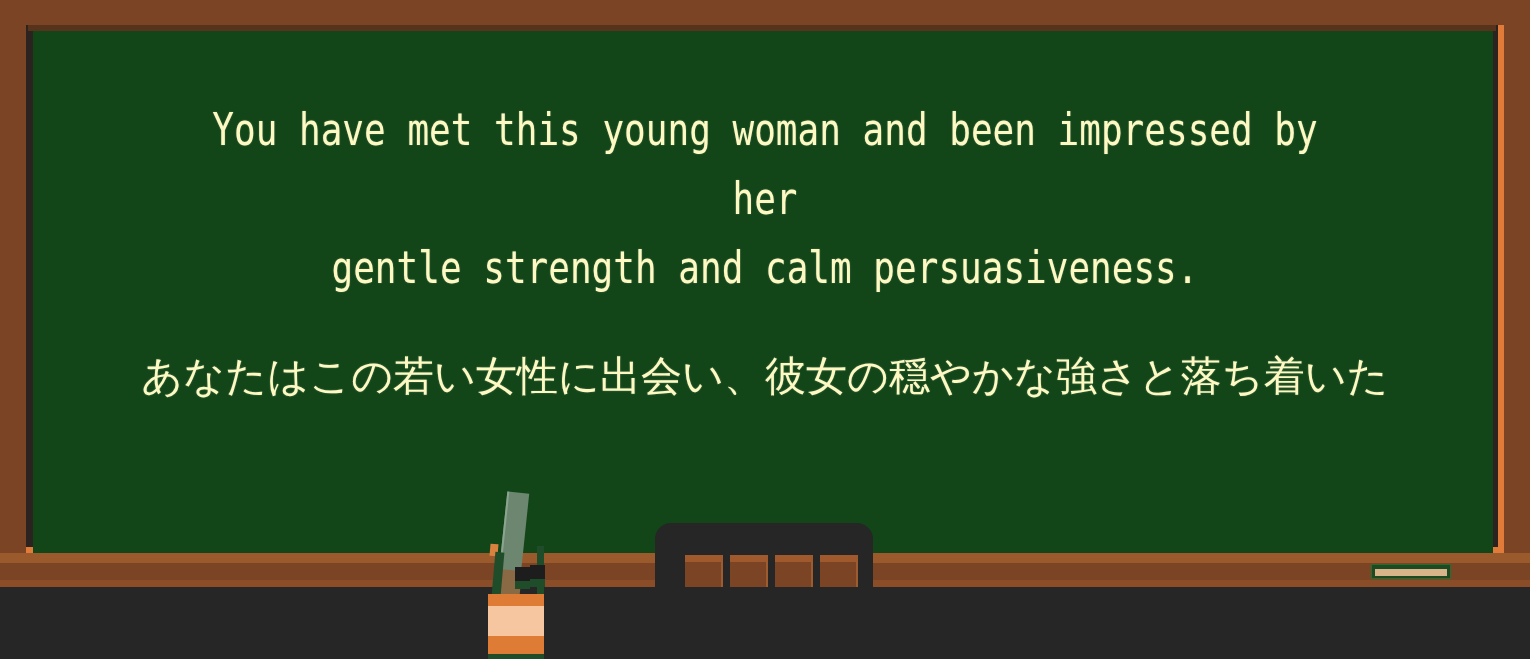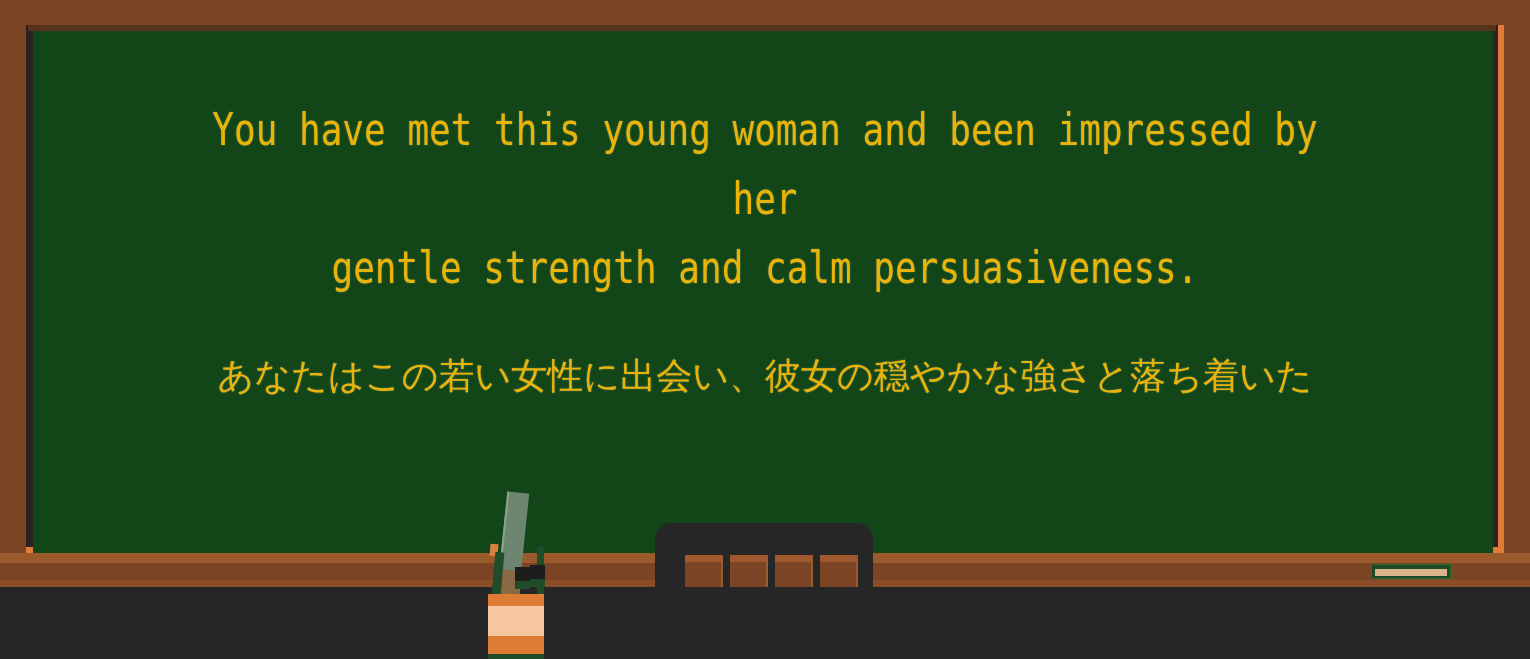--- a/index.html
+++ b/index.html
@@ -71,40 +71,40 @@
     background: #57331c;
   }
 
   
   .chalk-text {
     position: absolute;
     left: 45px;
     top: 95px;
     width: 1440px;
     text-align: center;
-    color: #eab308;
+    color: #fef9c3;
     text-shadow: 0 0 2px rgba(225,240,225,0.35);
     pointer-events: none;
   }
   .line-en {
     font-family: "DejaVu Sans Mono", monospace;
     font-size: 45px;
     line-height: 69px;
     letter-spacing: 0px;
     font-weight: 400;
     white-space: pre-wrap;
     transform: scaleX(0.80);
     transform-origin: center top;
   }
   .gap {
     height: 46px;
   }
   .line-ja {
     font-family: "DejaVu Sans", sans-serif;
-    font-size: 36px;
+    font-size: 41px;
     line-height: 56px;
     font-weight: 400;
     white-space: pre-wrap;
   }
 
   
   .ledge-top {
     position: absolute;
     left: 0;
     top: 553px;

